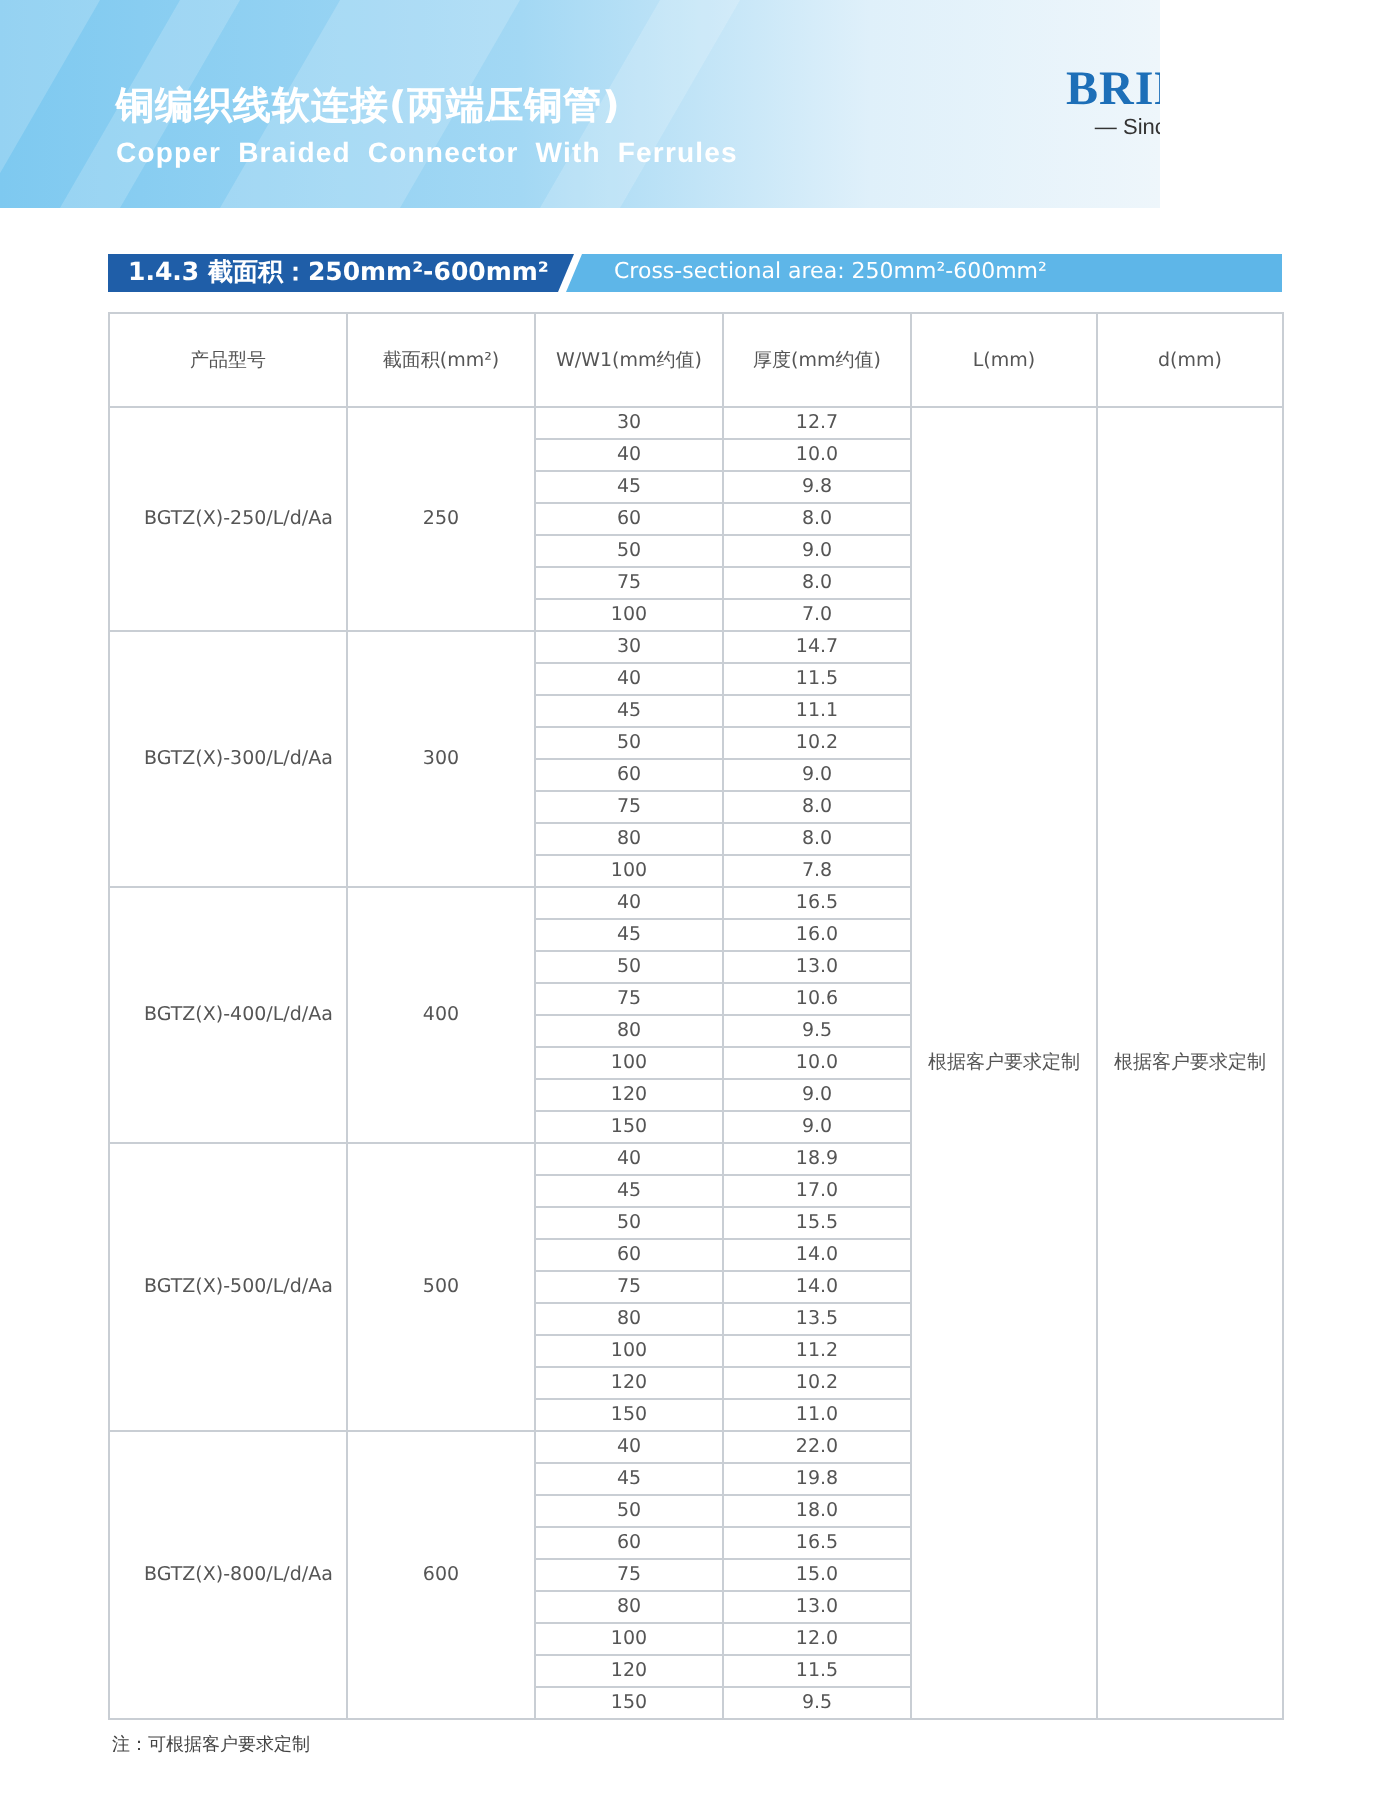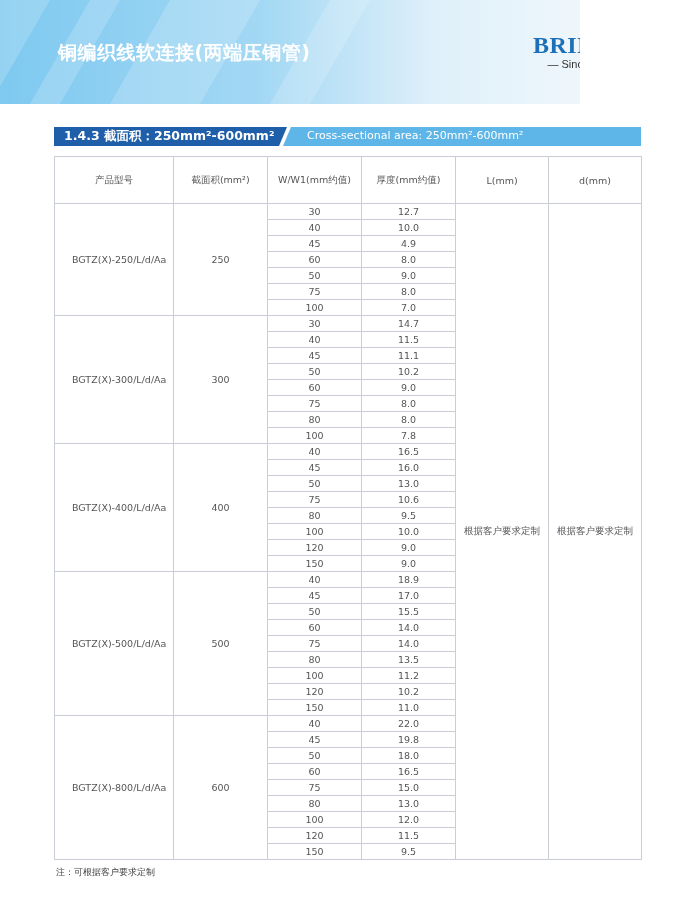--- a/index.html
+++ b/index.html
@@ -80,20 +80,21 @@
 </style>
 </head>
 <body>
 
 <div class="header">
   <div class="stripe" style="left:-40px;width:60px;"></div>
   <div class="stripe" style="left:60px;width:30px;"></div>
   <div class="stripe" style="left:140px;width:90px;"></div>
   <div class="stripe" style="left:300px;width:40px;"></div>
   <div class="title-cn">铜编织线软连接(两端压铜管)</div>
+  <div class="title-en">Copper  Braided Connector With Ferrules</div>
   <div class="logo">
     <div class="logo-en">BRIDGOLD</div>
     <div class="logo-since">— Since 1982 —</div>
   </div>
 </div>
 
 <div class="section-bar">
   <div class="dark"></div>
   <div class="light"></div>
   <div class="section-cn">1.4.3 截面积：250mm²-600mm²</div>
@@ -127,21 +128,21 @@
         <td class="sub">12.7</td>
         <td rowspan="41">根据客户要求定制</td>
         <td rowspan="41">根据客户要求定制</td>
       </tr>
       <tr>
         <td class="sub">40</td>
         <td class="sub">10.0</td>
       </tr>
       <tr>
         <td class="sub">45</td>
-        <td class="sub">4.9</td>
+        <td class="sub">9.8</td>
       </tr>
       <tr>
         <td class="sub">60</td>
         <td class="sub">8.0</td>
       </tr>
       <tr>
         <td class="sub">50</td>
         <td class="sub">9.0</td>
       </tr>
       <tr>

